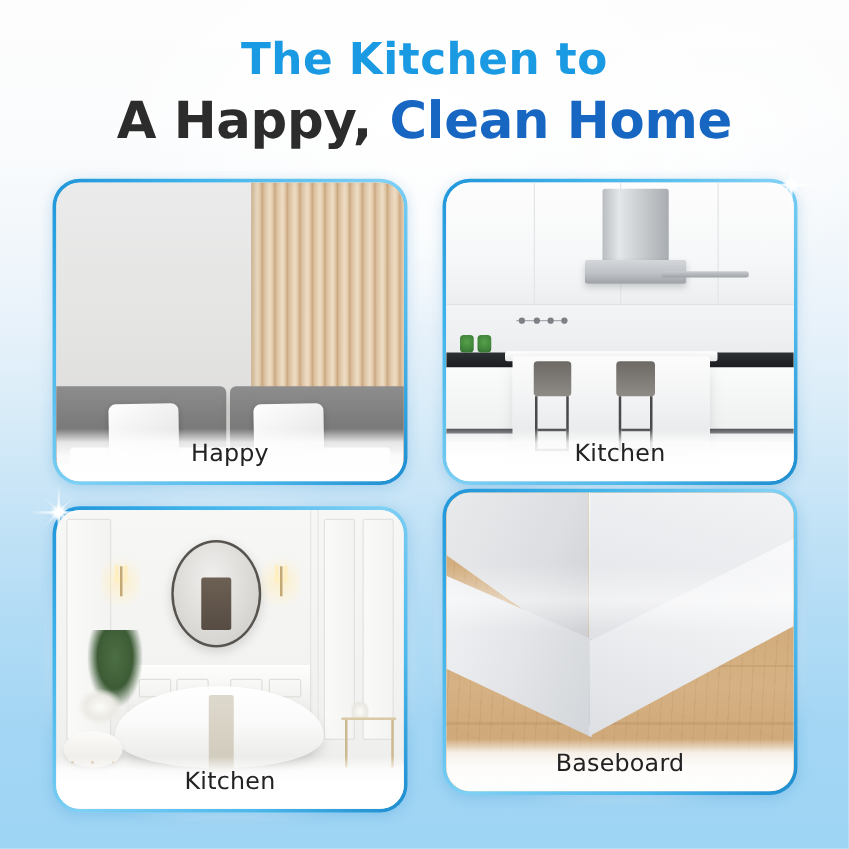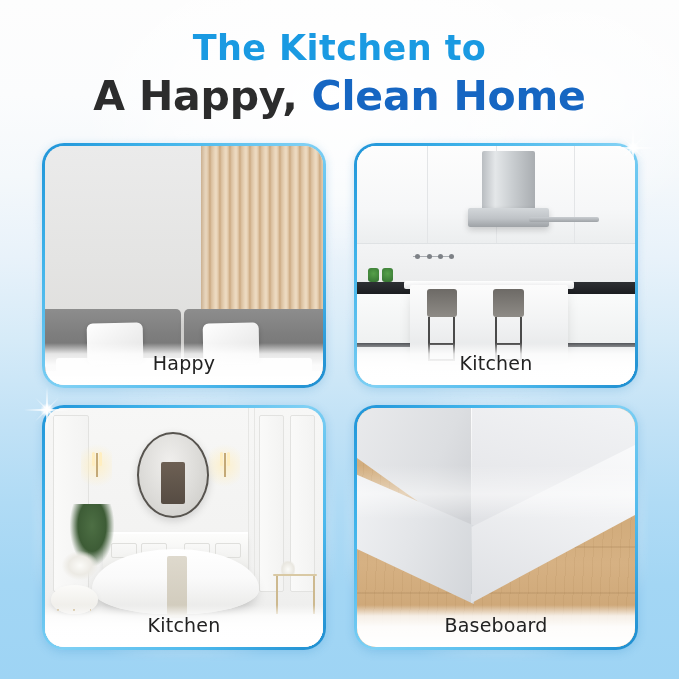--- a/index.html
+++ b/index.html
@@ -84,21 +84,21 @@
   .card {
     position: absolute;
     width: 284px;
     height: 245px;
     border-radius: 22px;
     overflow: visible;
   }
   .card.c0 { left: 0;    top: 0; }
   .card.c1 { left: 312px; top: 0; }
   .card.c2 { left: 0;    top: 262px; }
-  .card.c3 { left: 312px; top: 262px; text-align: right; }
+  .card.c3 { left: 312px; top: 248px; text-align: right; }
 
   
   .card::before {
     content: "";
     position: absolute;
     left: -7px; top: -7px; right: -7px; bottom: -7px;
     border-radius: 29px;
     background: radial-gradient(ellipse at 50% 50%, rgba(255,255,255,0.85) 40%, rgba(255,255,255,0.0) 78%);
     filter: blur(3px);
     z-index: 0;

